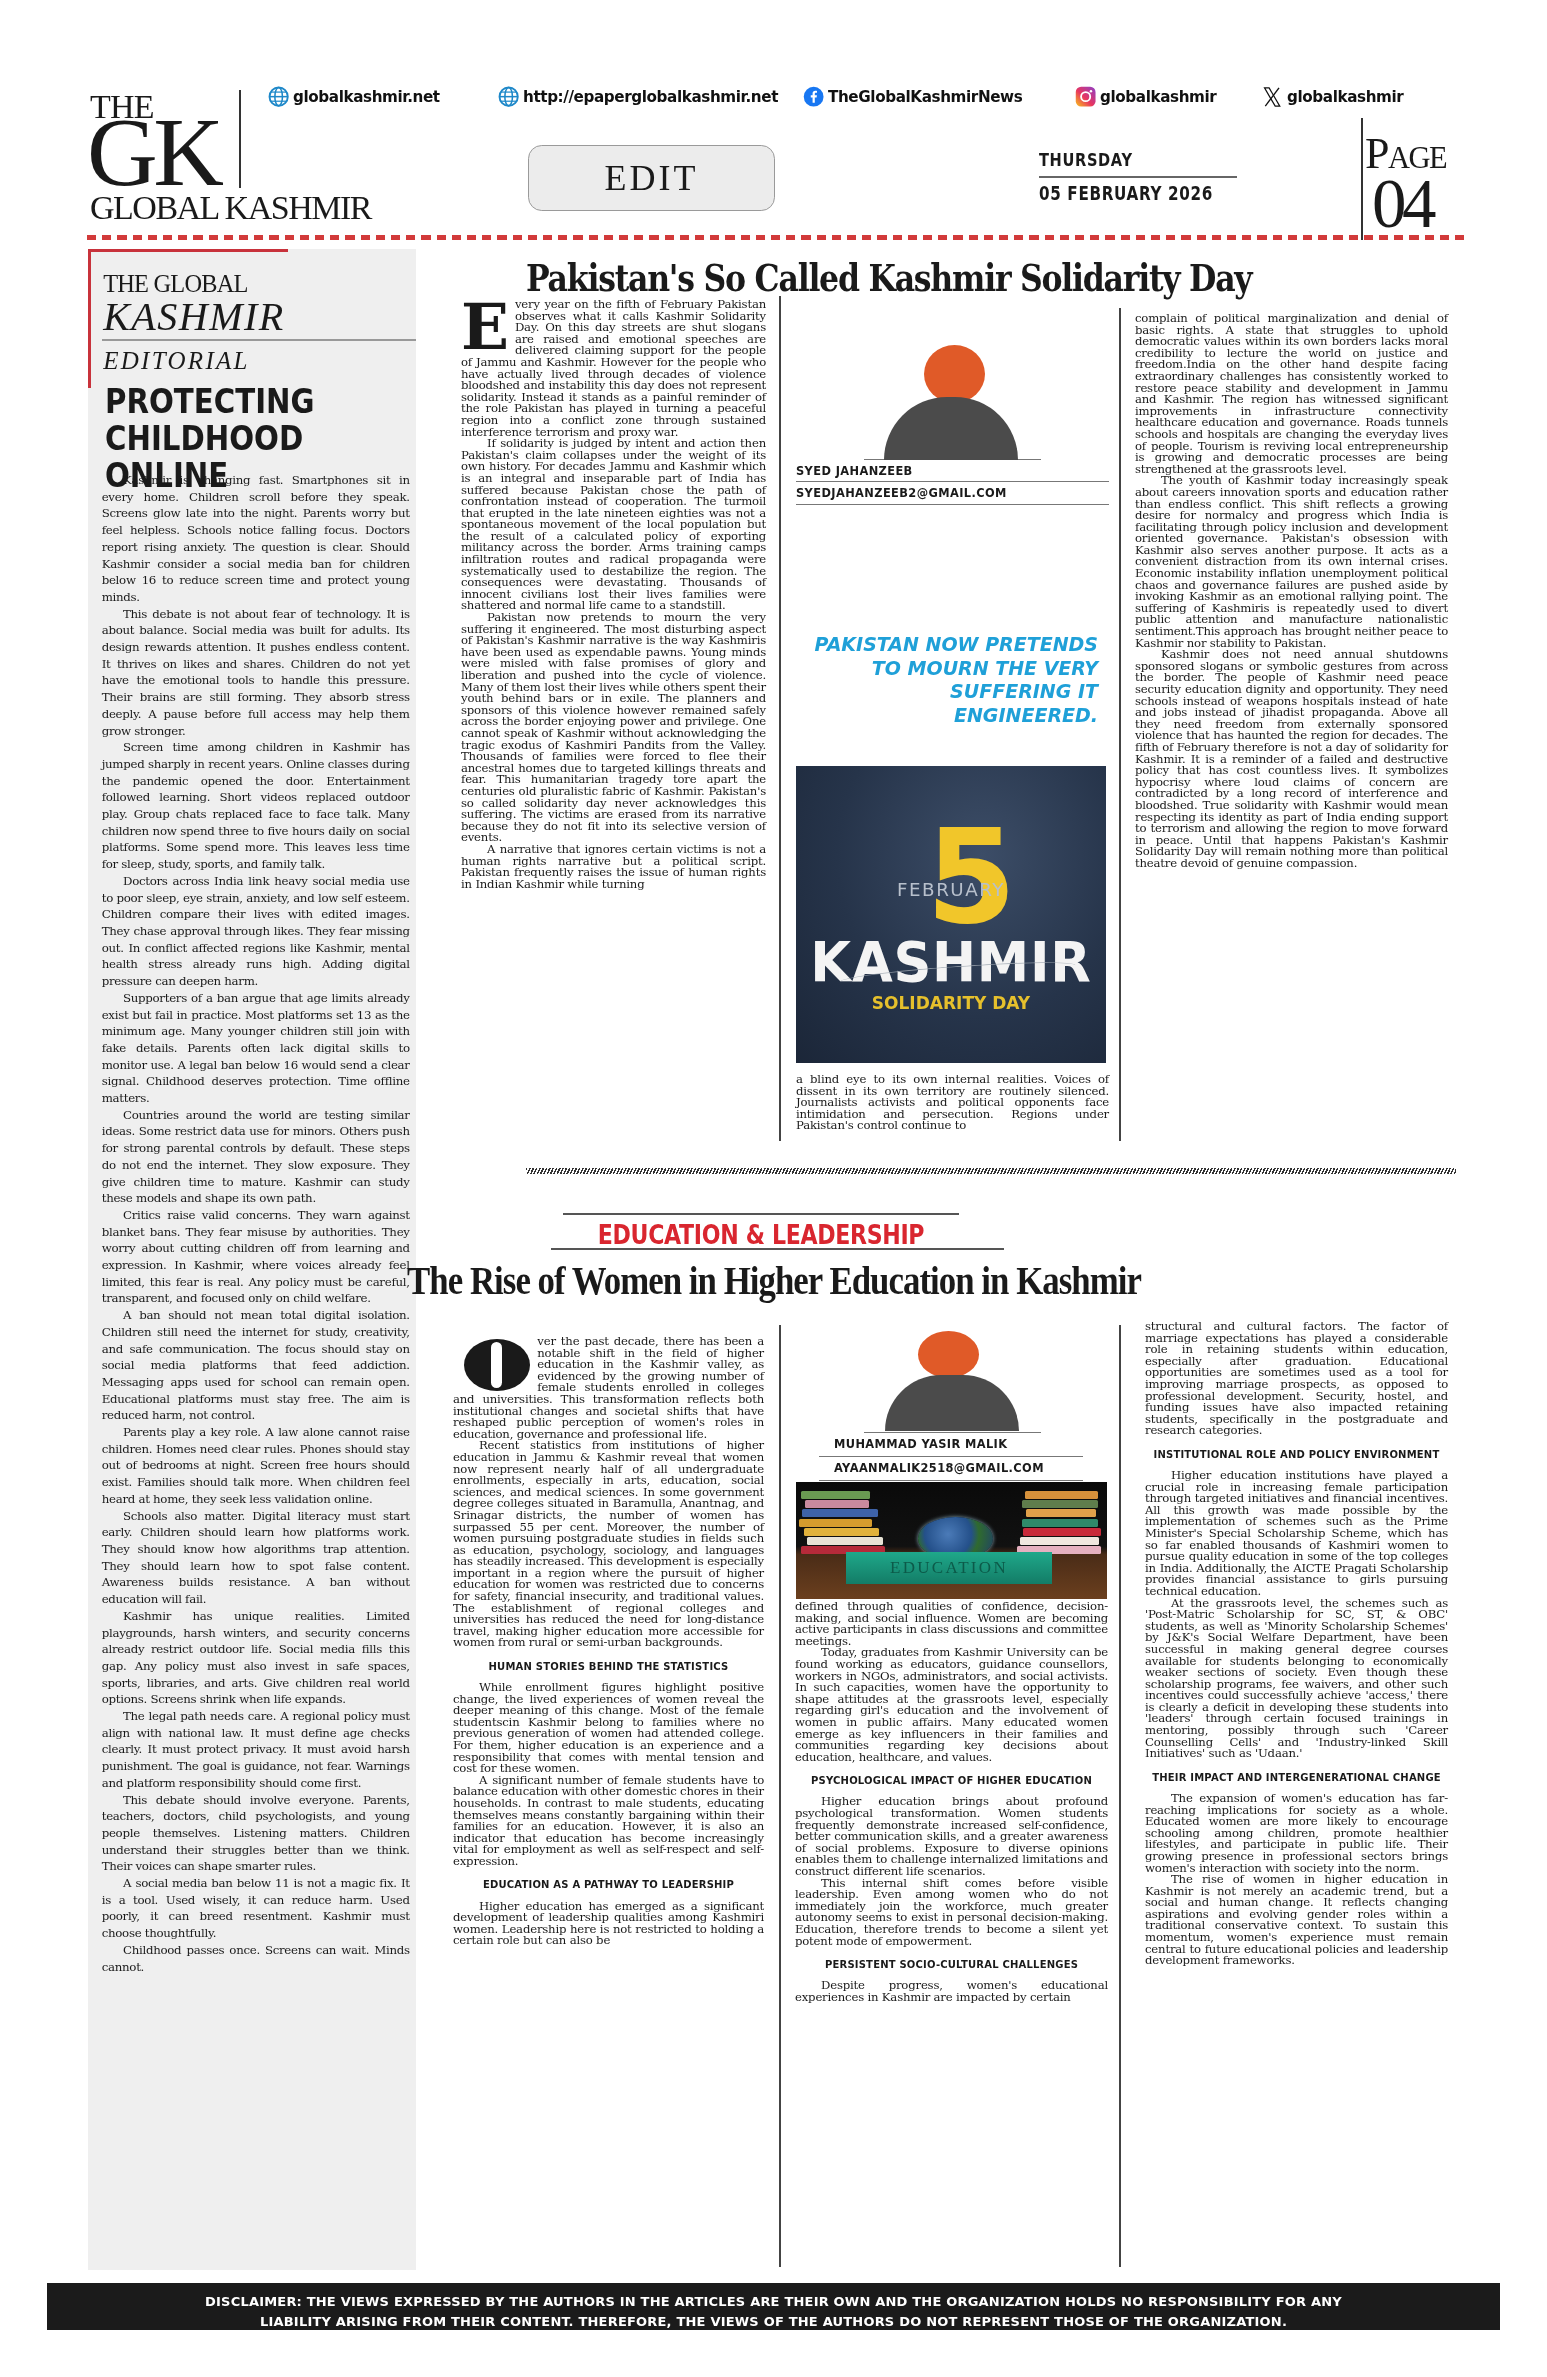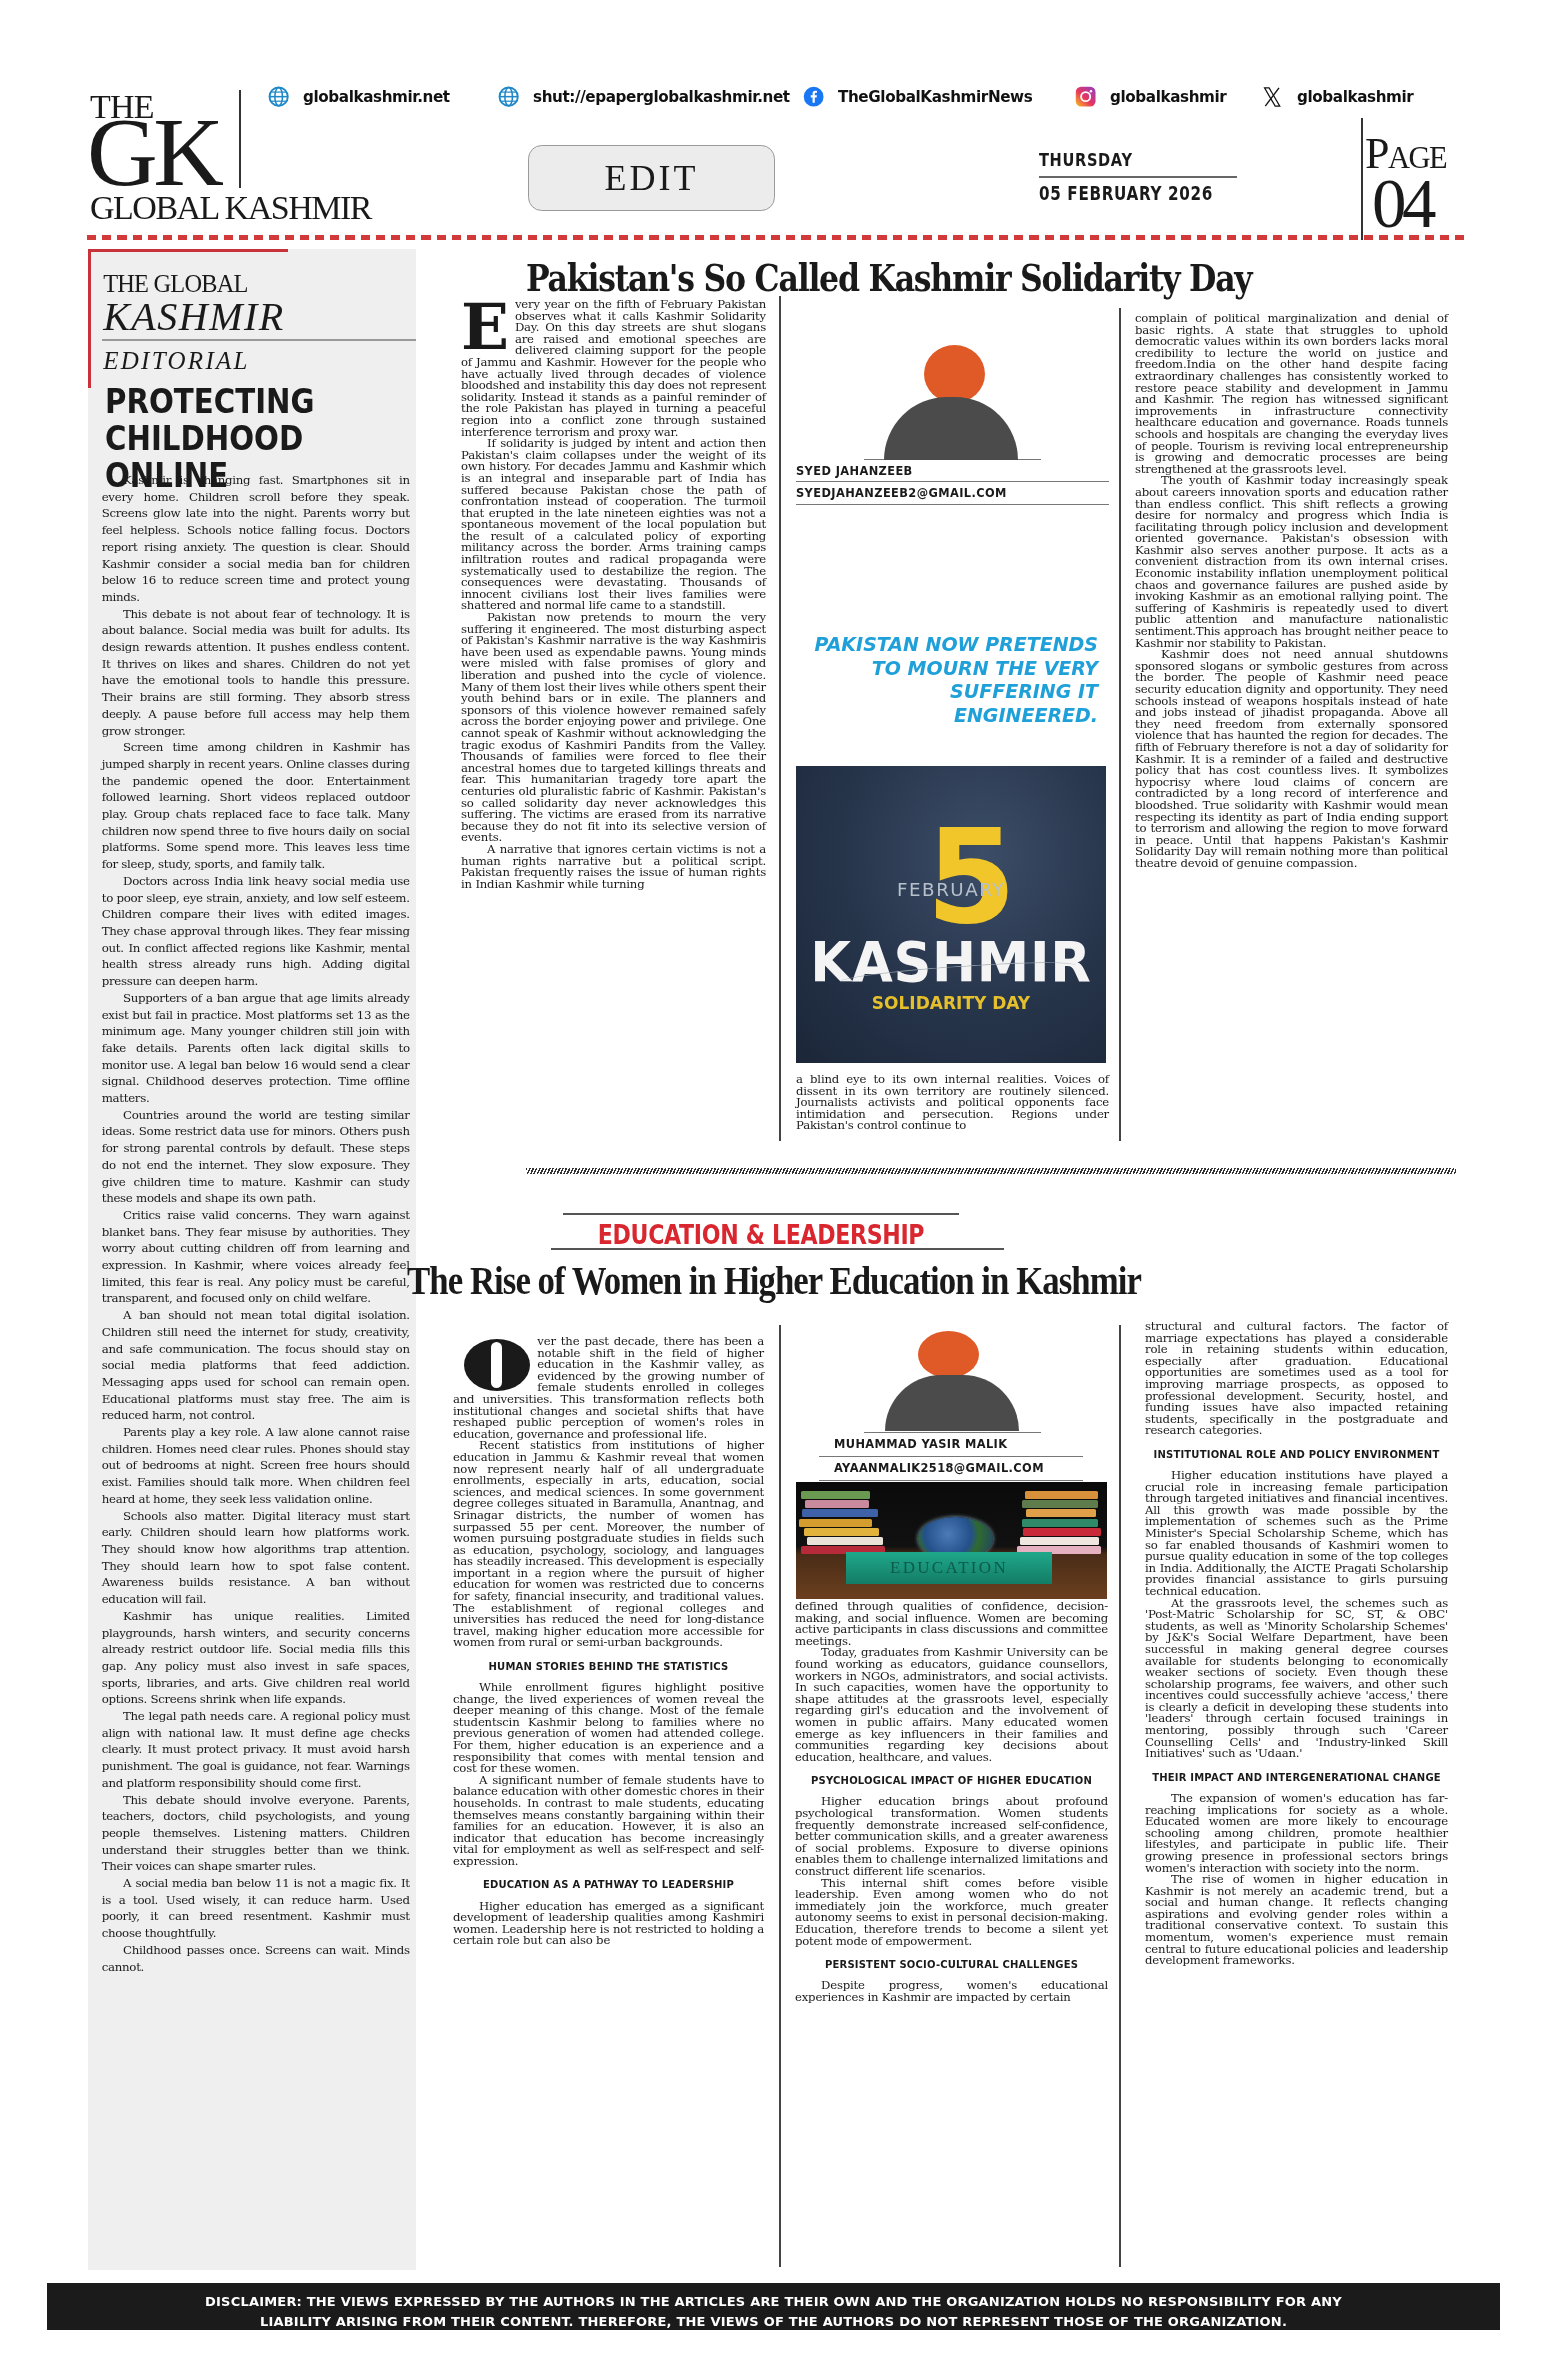--- a/index.html
+++ b/index.html
@@ -5,21 +5,21 @@
   * { box-sizing: border-box; margin: 0; padding: 0; }
   html, body { width: 1548px; height: 2377px; background: #ffffff; overflow: hidden; }
   body { position: relative; font-family: "DejaVu Serif", serif; color: #1a1a1a; }
 
   
   .masthead { position: absolute; left: 0; top: 0; width: 1548px; height: 244px; }
   .logo-the { position: absolute; left: 90px; top: 88px; font-family: "Liberation Serif", serif; font-size: 34px; letter-spacing: -0.8px; }
   .logo-gk { position: absolute; left: 87px; top: 107px; font-family: "Liberation Serif", serif; font-size: 98px; line-height: 91px; letter-spacing: -4.6px; }
   .logo-name { position: absolute; left: 90px; top: 189px; font-family: "Liberation Serif", serif; font-size: 34px; letter-spacing: -1.5px; }
   .logo-divider { position: absolute; left: 239px; top: 90px; width: 1.5px; height: 98px; background: #333; }
-  .social-item { display: flex; align-items: center; gap: 13px; font-family: "DejaVu Sans", sans-serif; font-weight: bold; font-size: 15.2px; letter-spacing: -0.4px; color: #111; position: absolute; }
+  .social-item { display: flex; align-items: center; gap: 3px; font-family: "DejaVu Sans", sans-serif; font-weight: bold; font-size: 15.2px; letter-spacing: -0.4px; color: #111; position: absolute; }
   .social-item .ico { width: 23px; height: 23px; display: inline-flex; align-items: center; justify-content: center; }
 
   .edit-box { position: absolute; left: 528px; top: 145px; width: 247px; height: 66px; background: #ececec; border: 1.5px solid #9a9a9a; border-radius: 13.7px; display: flex; align-items: center; justify-content: center; font-family: "Liberation Serif", serif; font-size: 36px; letter-spacing: 3px; }
 
   .date-block { position: absolute; left: 1039px; top: 149px; }
   .date-day { font-family: "DejaVu Sans", sans-serif; font-weight: bold; font-size: 18.3px; transform: scaleX(0.8); transform-origin: left; letter-spacing: 0.8px; }
   .date-rule { width: 198px; height: 1.5px; background: #666; margin: 6.1px 0 4.6px; }
   .date-full { font-family: "DejaVu Sans", sans-serif; font-weight: bold; font-size: 19px; transform: scaleX(0.8); transform-origin: left; letter-spacing: 0.8px; white-space: nowrap; }
 
   .page-divider { position: absolute; left: 1361px; top: 118px; width: 1.5px; height: 122px; background: #333; }
@@ -117,21 +117,21 @@
   <a class="social-item" style="left:497px;top:85px;">
     <span class="ico">
       <svg width="21.3" height="21.3" viewBox="0 0 28 28">
           <circle cx="14" cy="14" r="12" fill="none" stroke="#1e88c9" stroke-width="2.5"></circle>
           <ellipse cx="14" cy="14" rx="5" ry="12" fill="none" stroke="#1e88c9" stroke-width="2"></ellipse>
           <line x1="2" y1="14" x2="26" y2="14" stroke="#1e88c9" stroke-width="2"></line>
           <line x1="4" y1="8" x2="24" y2="8" stroke="#1e88c9" stroke-width="1.6"></line>
           <line x1="4" y1="20" x2="24" y2="20" stroke="#1e88c9" stroke-width="1.6"></line>
         </svg>
     </span>
-    <span>shut://epaperglobalkashmir.net</span>
+    <span>http://epaperglobalkashmir.net</span>
   </a>
   <a class="social-item" style="left:802px;top:85px;">
     <span class="ico">
       <svg width="21.3" height="21.3" viewBox="0 0 28 28">
           <circle cx="14" cy="14" r="13" fill="#1877f2"></circle>
           <path d="M15.5 22v-7h2.4l.4-2.8h-2.8v-1.8c0-.8.3-1.4 1.4-1.4h1.5V6.5c-.3 0-1.2-.1-2.2-.1-2.2 0-3.6 1.3-3.6 3.7v2.1H10.2V15h2.4v7z" fill="#fff"></path>
         </svg>
     </span>
     <span>TheGlobalKashmirNews</span>
   </a>

